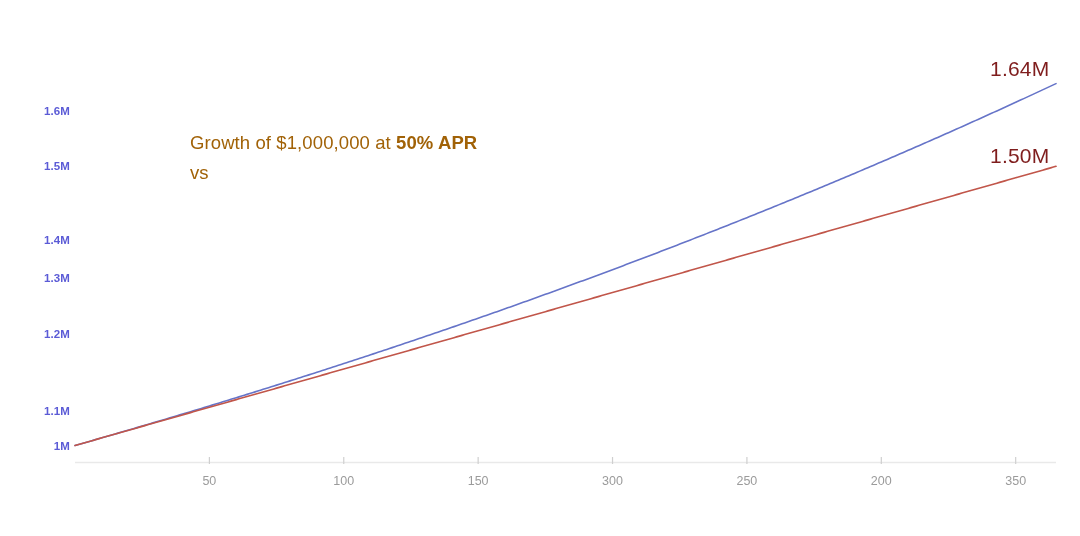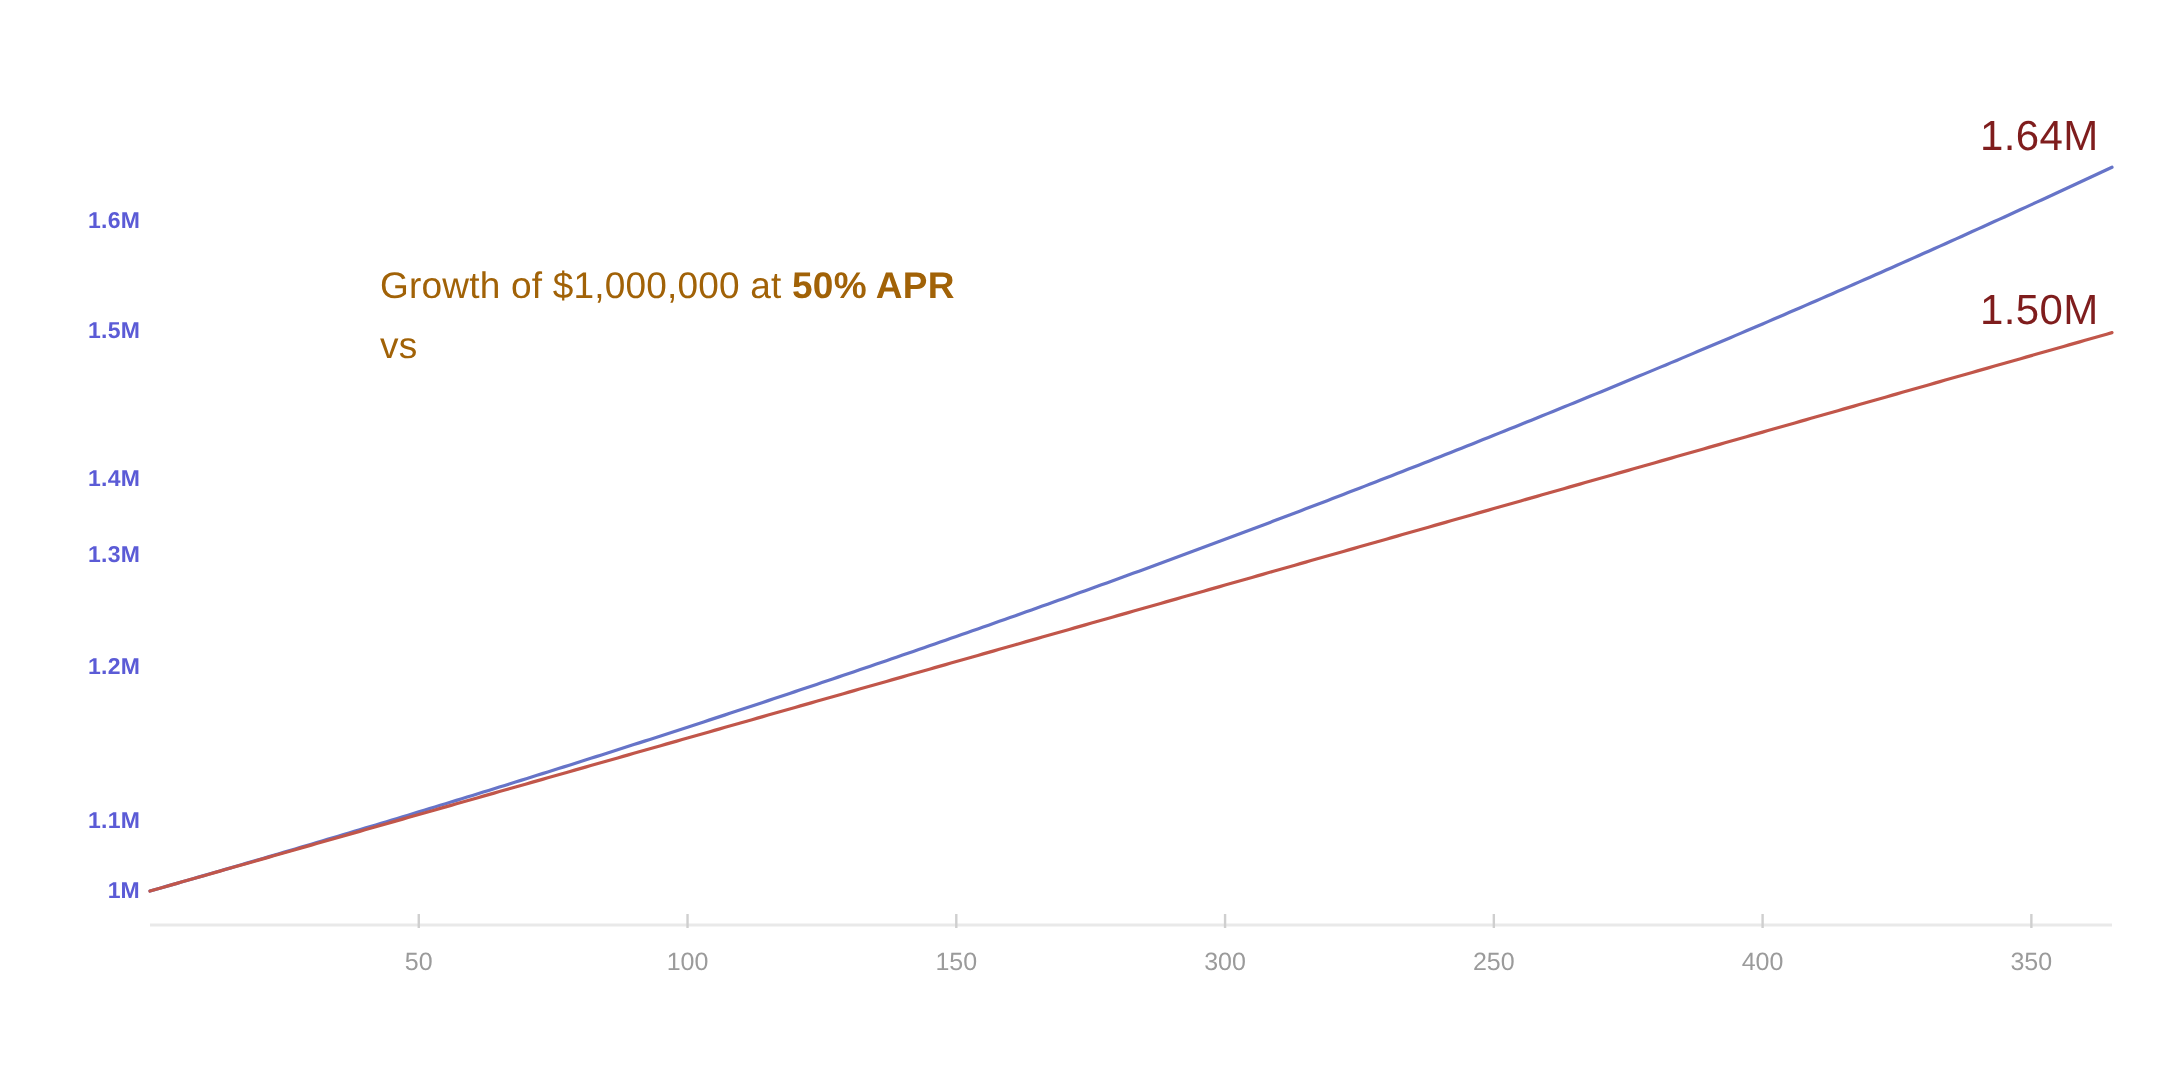--- a/index.html
+++ b/index.html
@@ -110,21 +110,21 @@
       <div class="ytick" style="top: 160.333px;">1.5M</div>
       <div class="ytick" style="top: 104.5px;">1.6M</div>
     </div>
 
   <div id="xtick-labels">
       <div class="xtick" style="left: 179.384px;">50</div>
       <div class="xtick" style="left: 313.767px;">100</div>
       <div class="xtick" style="left: 448.151px;">150</div>
       <div class="xtick" style="left: 582.534px;">300</div>
       <div class="xtick" style="left: 716.918px;">250</div>
-      <div class="xtick" style="left: 851.301px;">400</div>
+      <div class="xtick" style="left: 851.301px;">200</div>
       <div class="xtick" style="left: 985.685px;">350</div>
     </div>
 
   <div id="title-block">
       <span class="ln"><span>Growth of $1,000,000 at </span><b>50% APR</b></span>
       <span class="ln"><span>vs</span></span>
     </div>
 
   <div class="endlabel" id="endlabel-apy">1.64M</div>
   <div class="endlabel" id="endlabel-apr">1.50M</div>

